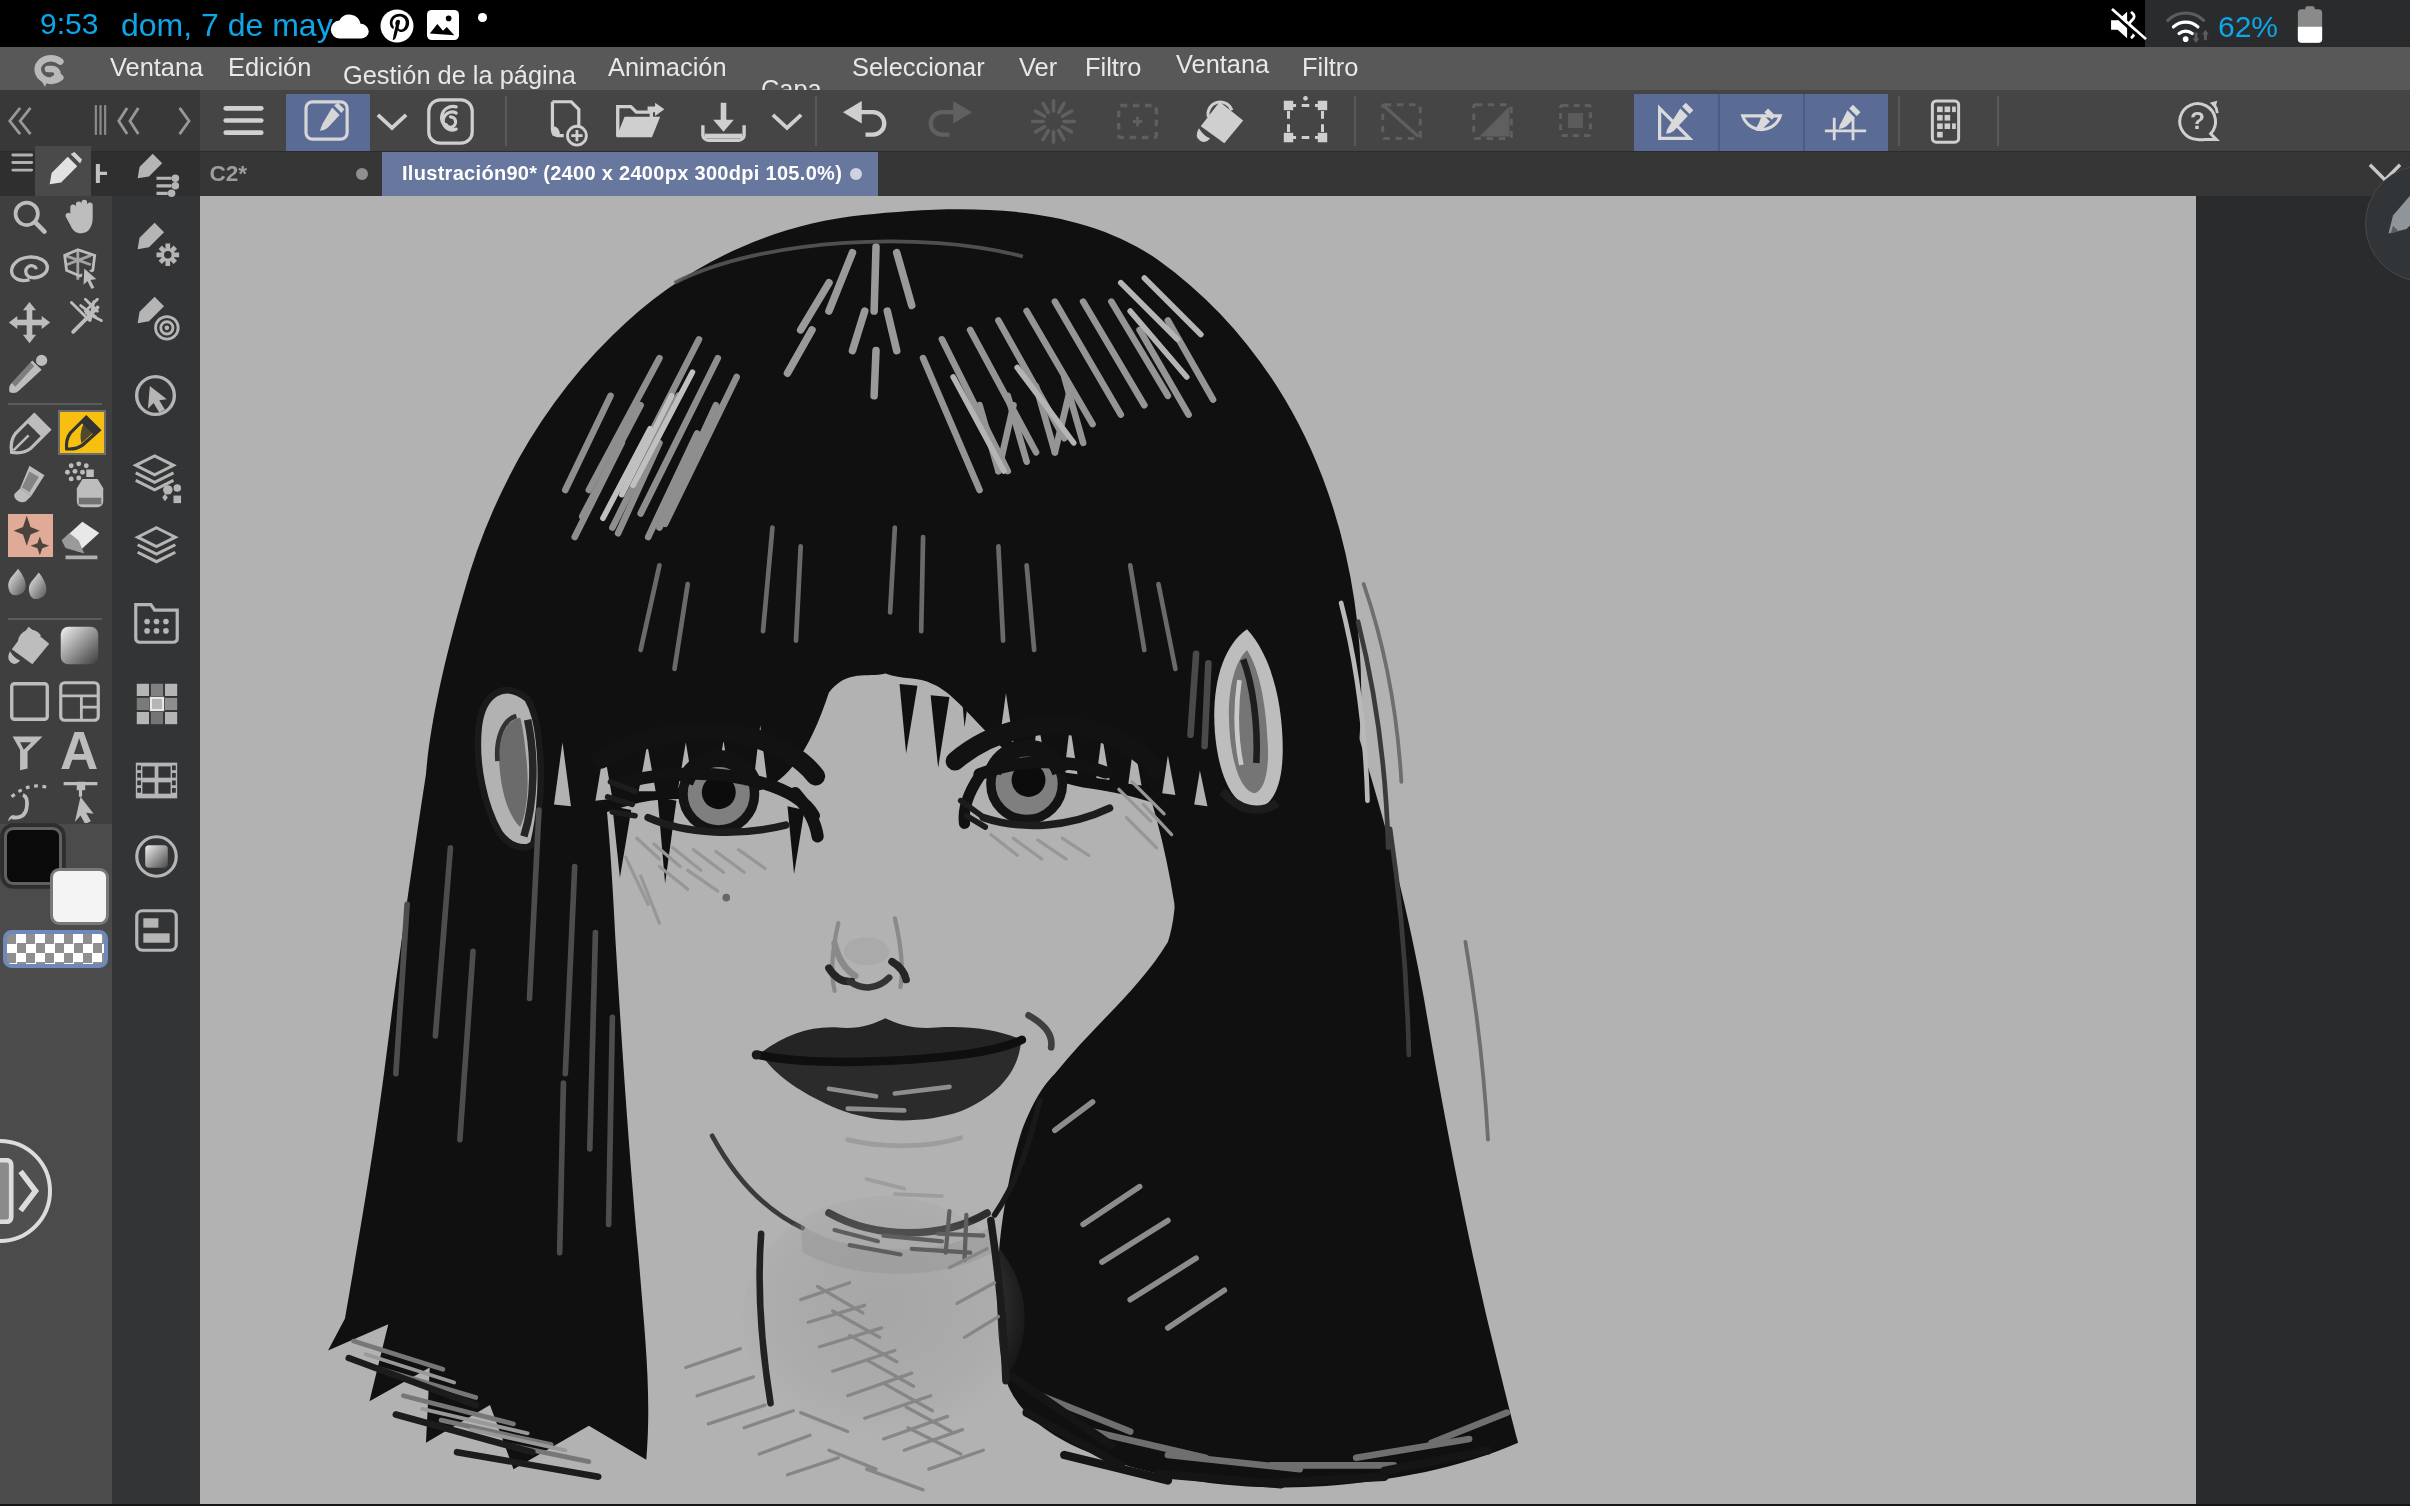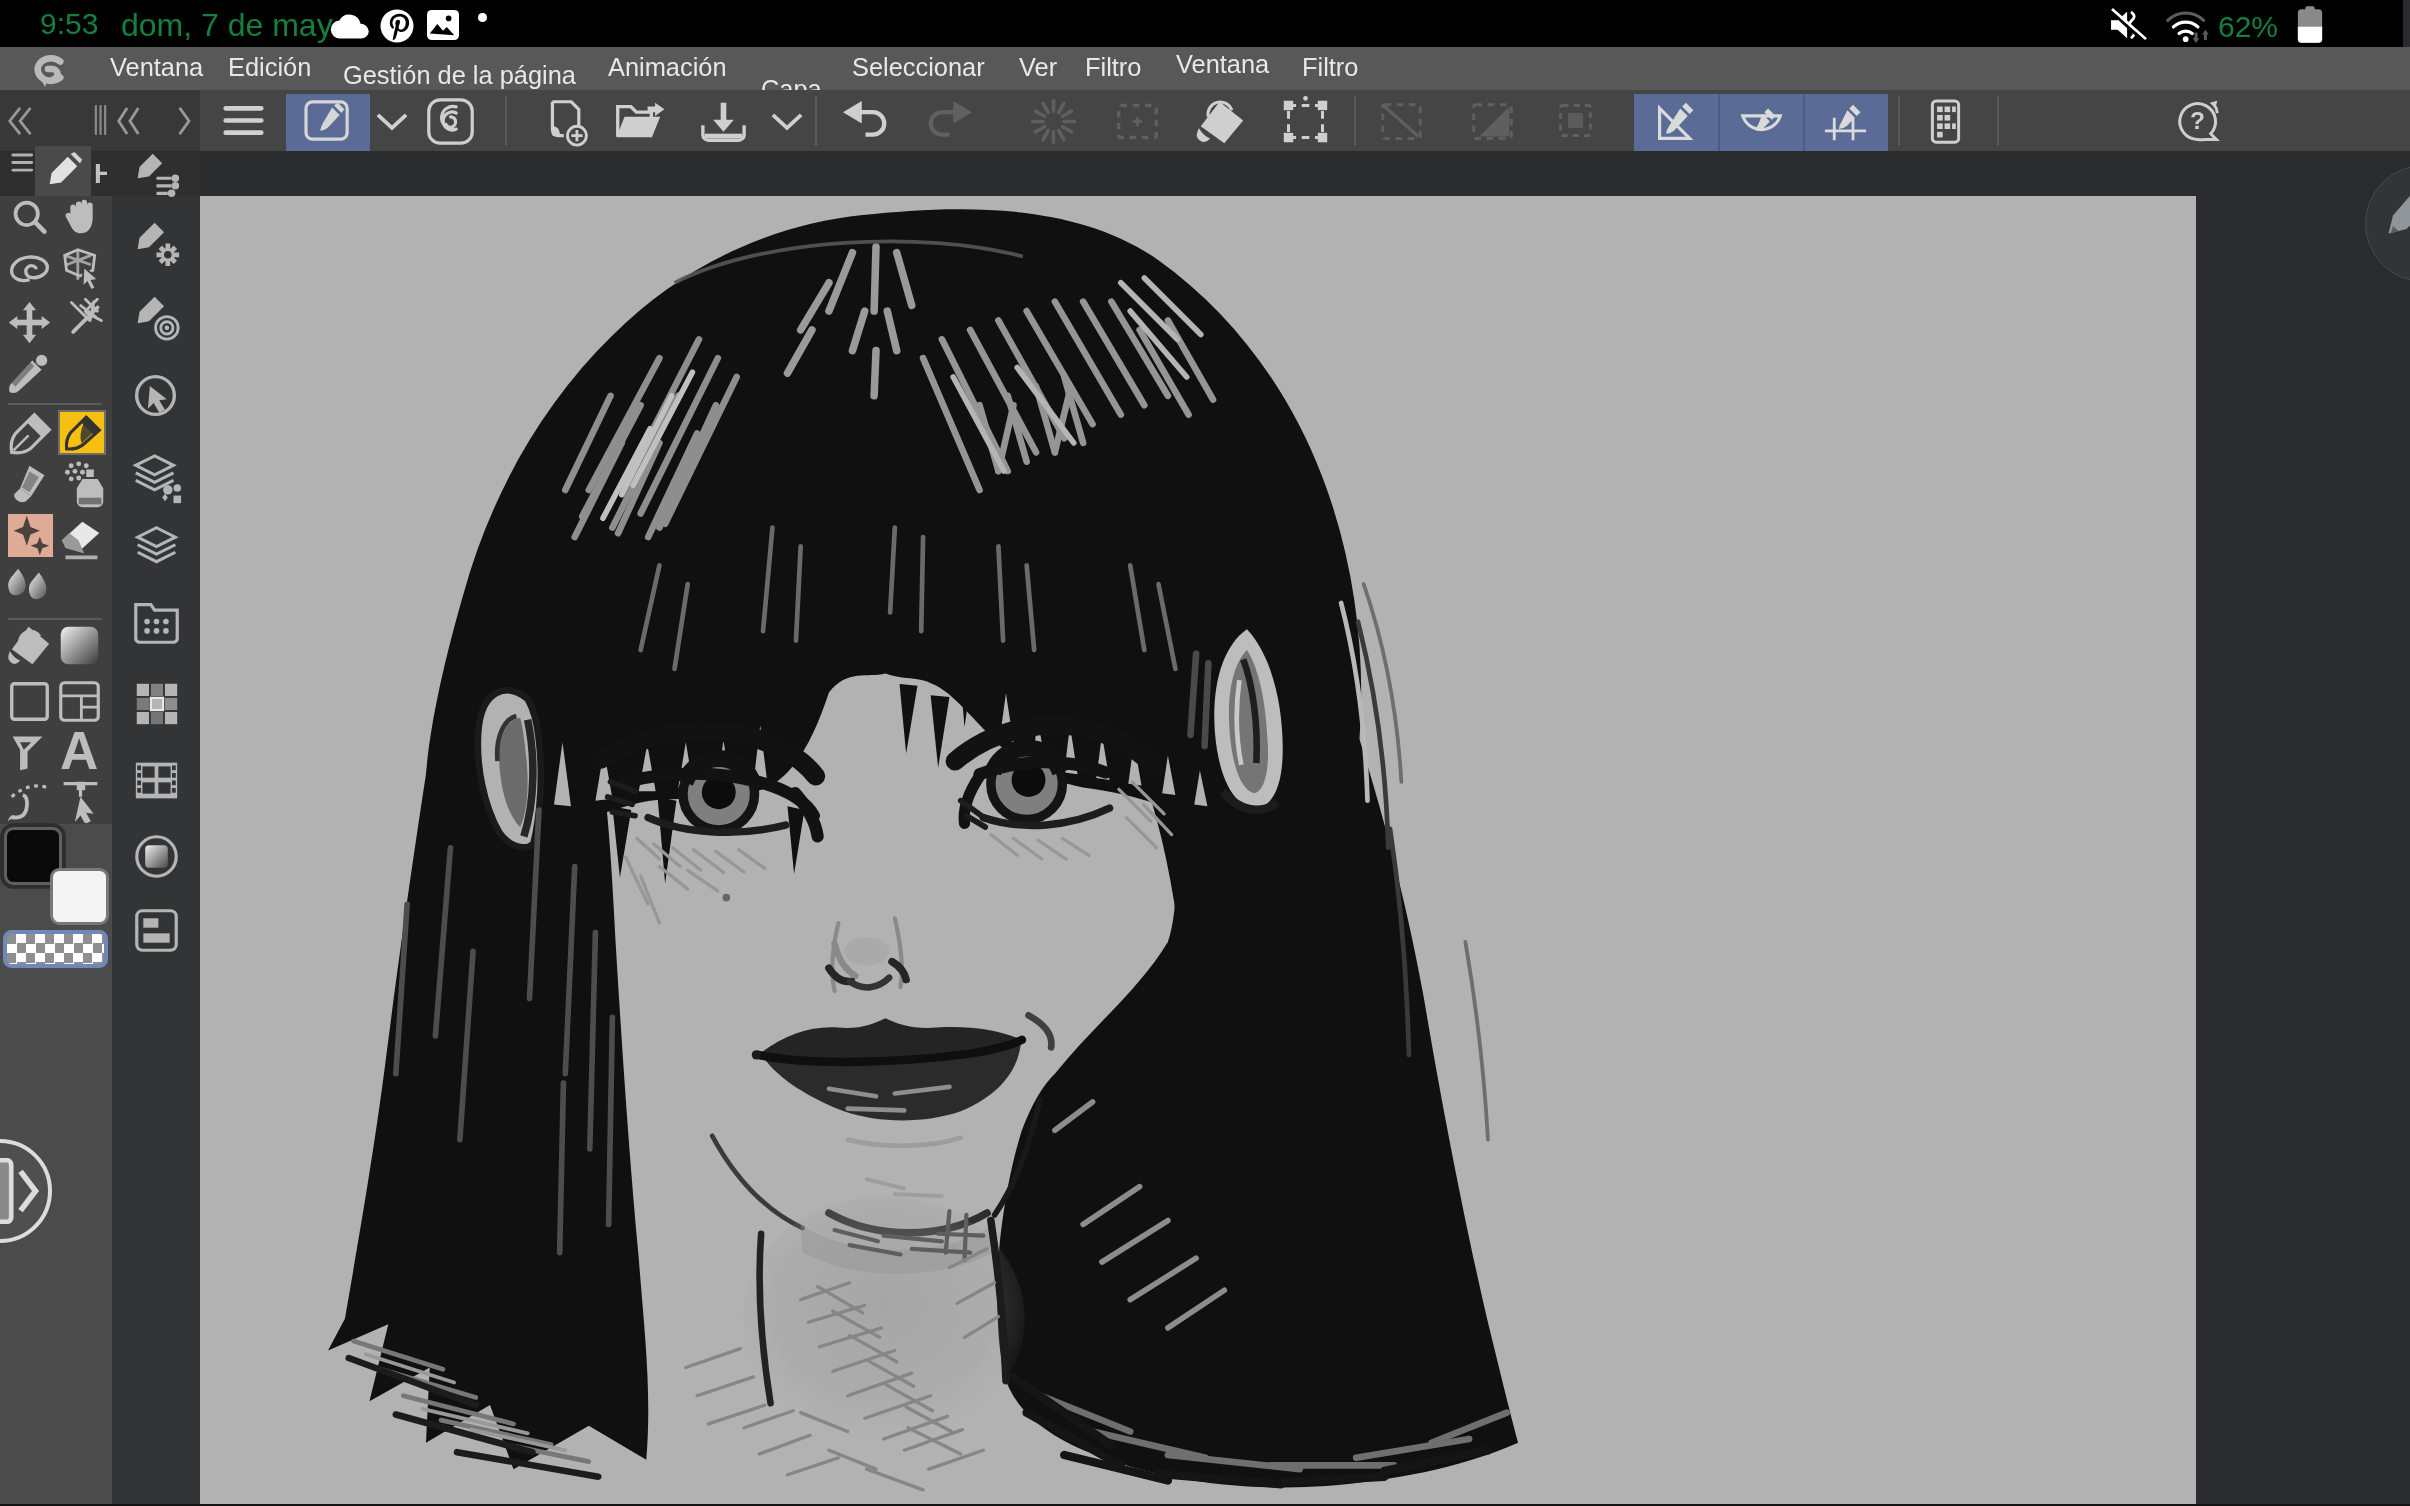--- a/index.html
+++ b/index.html
@@ -1,21 +1,21 @@
 <!DOCTYPE html>
 <html style="font-size:15px"><head>
 <meta charset="utf-8">
 <style>
   html,body{margin:0;padding:0;background:#000;}
   *{box-sizing:border-box;-webkit-font-smoothing:antialiased;}
   #screen{position:relative;width:2411px;height:1507px;overflow:hidden;
     font-family:"Liberation Sans",sans-serif;background:#2a2b2c;}
   .abs{position:absolute;}
   
-  #statusbar{left:0;top:0;width:2403px;height:47px;background:#000;color:#15803d;}
+  #statusbar{left:0;top:0;width:2145px;height:47px;background:#000;color:#0ea5e9;}
   #menubar{left:0;top:47px;width:2411px;height:43px;background:#585858;color:#e8e8e8;}
   #lefthdr{left:0;top:90px;width:200px;height:61px;background:#383838;}
   #toolbar{left:200px;top:90px;width:2211px;height:61px;background:#454545;}
   #lefttabs{left:0;top:152px;width:200px;height:44px;background:#2f2f2f;}
   #tabbar{left:200px;top:152px;width:2211px;height:44px;background:#363636;}
   #col1{left:0;top:196px;width:112px;height:1311px;background:#3f3f3f;}
   #col2{left:112px;top:196px;width:88px;height:1311px;background:#333436;}
   #canvas{left:200px;top:196px;width:1996px;height:1311px;background:#b2b2b2;}
   #rightpanel{left:2196px;top:196px;width:215px;height:1311px;background:#2a2b2c;}
   #bottomstrip{left:0;top:1504px;width:2411px;height:2.8px;background:#141414;}
@@ -276,20 +276,30 @@
           <path d="M3 11h20"></path>
           <path d="M3 19h20"></path>
       </g>
     </svg>
     <div class="abs" style="left:35px;top:-5.6px;width:56px;height:50px;background:#4a4a4a;"></div>
     <svg class="abs" style="left:44px;top:0px;" width="38" height="38" viewBox="0 0 40 40">
       <path fill="#e2e2e2" d="M25 5l10 10-17 17-12 2 2-12z"></path>
       <path fill="#e2e2e2" d="M28 2l4-2 8 8-2 4z" opacity="0.9"></path>
     </svg>
     <div class="abs" style="left:94px;top:5.6px;width:13px;height:28px;overflow:hidden;color:#c2c2c2;font-size:28px;font-weight:bold;">H</div>
+  </div>
+  <div class="abs" id="tabbar">
+    <div class="abs" style="left:9.4px;top:9.4px;color:#9d9d9d;font-size:22.6px;font-weight:bold;">C2*</div>
+    <div class="abs" style="left:156px;top:16px;width:12.2px;height:12.2px;border-radius:50%;background:#8f8f8f;"></div>
+    <div class="abs" style="left:182px;top:0;width:496px;height:44px;background:#68779d;"></div>
+    <div class="abs" style="left:202px;top:10.4px;color:#fff;font-size:20px;font-weight:bold;letter-spacing:0.3px;">Ilustración90* (2400 x 2400px 300dpi 105.0%)</div>
+    <div class="abs" style="left:650px;top:16px;width:12.2px;height:12.2px;border-radius:50%;background:#cdd3e0;"></div>
+    <svg class="abs" style="left:2166px;top:9.4px;" width="38" height="24.5" viewBox="0 0 40 26">
+      <path fill="none" stroke="#c9c9c9" stroke-width="3.6" d="M4 4l16 16L36 4"></path>
+    </svg>
   </div>
   <div class="abs" id="col1">
     <svg class="abs" style="left:8.5px;top:1.9px;" width="41" height="41" viewBox="0 0 44 44">
       <circle cx="19" cy="17" r="12" fill="none" stroke="#bdbdbd" stroke-width="4"></circle>
       <path stroke="#bdbdbd" stroke-width="5" stroke-linecap="round" d="M28 26l10 10"></path>
     </svg>
     <svg class="abs" style="left:61px;top:0px;" width="41" height="41" viewBox="0 0 44 44">
       <path fill="#bdbdbd" d="M10 22V12a3 3 0 0 1 6 0v-3a3 3 0 0 1 6 0v-2a3 3 0 0 1 6 0v3a3 3 0 0 1 6 0v14c0 8-4 16-12 16s-10-5-12-9l-5-9a3 3 0 0 1 5-3z"></path>
     </svg>
     <svg class="abs" style="left:6.6px;top:48px;" width="45" height="45" viewBox="0 0 48 48">

